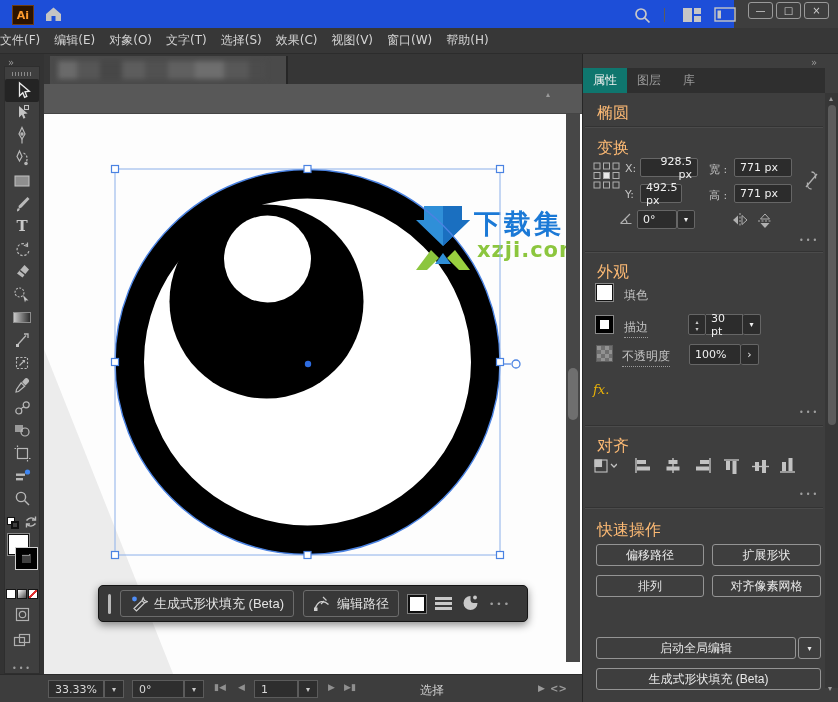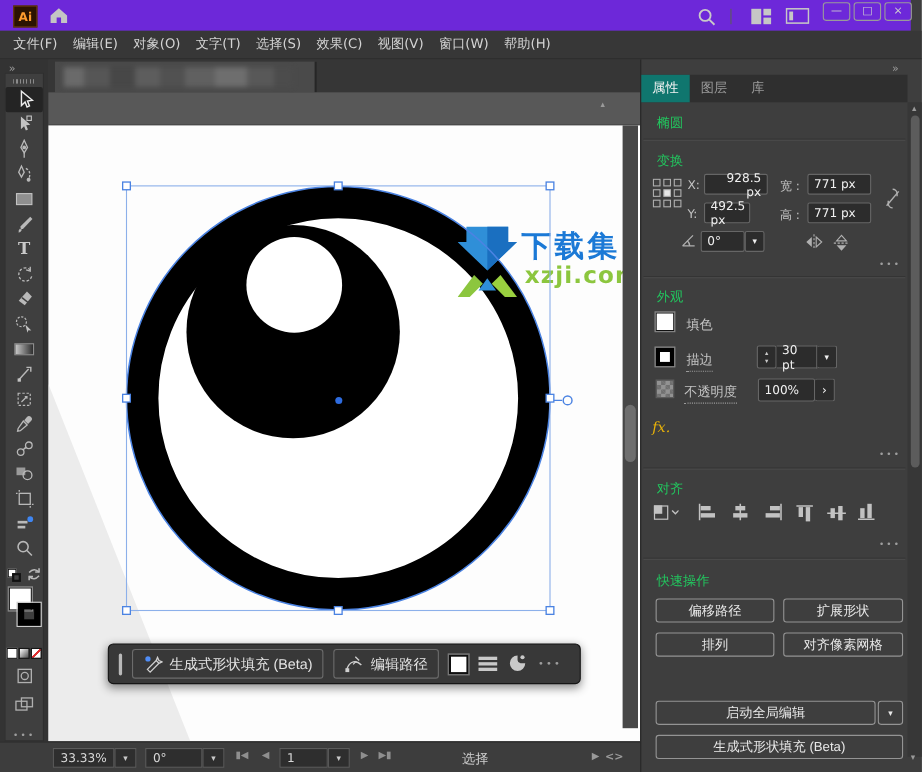--- a/index.html
+++ b/index.html
@@ -6,32 +6,32 @@
   html,body { width:838px; height:702px; }
   body {
     position:relative; overflow:hidden;
     background:#3e3e3e; color:#d6d6d6;
     font-family:"DejaVu Sans","Liberation Sans",sans-serif;
     font-size:12px;
   }
   .abs { position:absolute; }
 
   
-  .titlebar { left:0; top:0; width:828px; height:28px; background:#6d28d9; }
+  .titlebar { left:0; top:0; width:734px; height:28px; background:#1d4ed8; }
   .ai-logo { left:12px; top:5px; width:22px; height:20px; background:#2b1300;
     border:1px solid #6e3c10; color:#ff9c2e; font-weight:bold; font-size:11px;
     display:flex; align-items:center; justify-content:center; }
   .win-btn { top:2px; width:25px; height:17px; border:1px solid #9a9a9a; border-radius:3px;
     color:#cfcfcf; font-size:10px; display:flex; align-items:center; justify-content:center; background:transparent; }
   .tb-icon { color:#c6c6c6; }
 
   
   .menubar { left:0; top:28px; width:838px; height:26px; background:#373737;
     border-bottom:1px solid #2c2c2c; display:flex; align-items:center; gap:14px;
-    padding-left:12px; color:#d4d4d4; }
+    color:#d4d4d4; }
   .menu-item { white-space:nowrap; cursor:default; }
 
   
   .tool-strip { left:0; top:54px; width:44px; height:620px; background:#333333; }
   .tool-panel { left:4px; top:66px; width:36px; height:608px; background:#3f3f3f;
     border:1px solid #2e2e2e; display:flex; flex-direction:column; align-items:center; }
   .tool-grip { width:20px; height:4px; margin:5px 0 3px;
     background:repeating-linear-gradient(90deg,#8b8b8b 0 1px,transparent 1px 3px); }
   .tool { width:34px; height:23px; display:flex; align-items:center; justify-content:center; color:#b8b8b8; }
   .tool.active { background:#242424; border-radius:2px; color:#ececec; }
@@ -86,21 +86,21 @@
   .schev { position:absolute; top:5px; width:20px; height:18px; background:#2e2e2e; border:1px solid #5b5b5b;
     color:#c9c9c9; font-size:8px; display:flex; align-items:center; justify-content:center; }
   .snav { position:absolute; top:7px; color:#8f8f8f; font-size:9px; }
   .sbar-glyph { position:absolute; top:8px; color:#9a9a9a; font-size:10px; font-weight:bold; }
 
   
   .panel { left:582px; top:54px; width:256px; height:648px; background:#3e3e3e; border-left:1px solid #262626; }
   .panel-tabs { position:absolute; left:0; top:14px; width:242px; height:25px; background:#2f2f2f; display:flex; }
   .ptab { width:44px; height:25px; display:flex; align-items:center; justify-content:center; color:#9a9a9a; }
   .ptab.active { background:#0f766e; color:#f2f2f2; }
-  .sect { position:absolute; font-size:12px; color:#22c55e; }
+  .sect { position:absolute; font-size:16px; color:#fdba74; }
   .plabel { position:absolute; font-size:11px; color:#c3c3c3; }
   .pfield { position:absolute; height:19px; background:#2c2c2c; border:1px solid #666;
     border-radius:2px; color:#f0f0f0; font-size:11px; display:flex; align-items:center; padding:0 5px; }
   .pdiv { position:absolute; left:2px; width:238px; height:2px;
     border-top:1px solid #333; border-bottom:1px solid #4b4b4b; }
   .underl { border-bottom:1px dotted #9b9b9b; padding-bottom:1px; }
   .qbtn { position:absolute; height:22px; border:1px solid #949494; border-radius:3px;
     color:#e8e8e8; font-size:12px; display:flex; align-items:center; justify-content:center; background:transparent; }
   .stepper { position:absolute; width:18px; height:21px; background:#2c2c2c; border:1px solid #666; border-radius:2px;
     display:flex; flex-direction:column; align-items:center; justify-content:center; color:#c9c9c9; font-size:6px; line-height:7px; }

